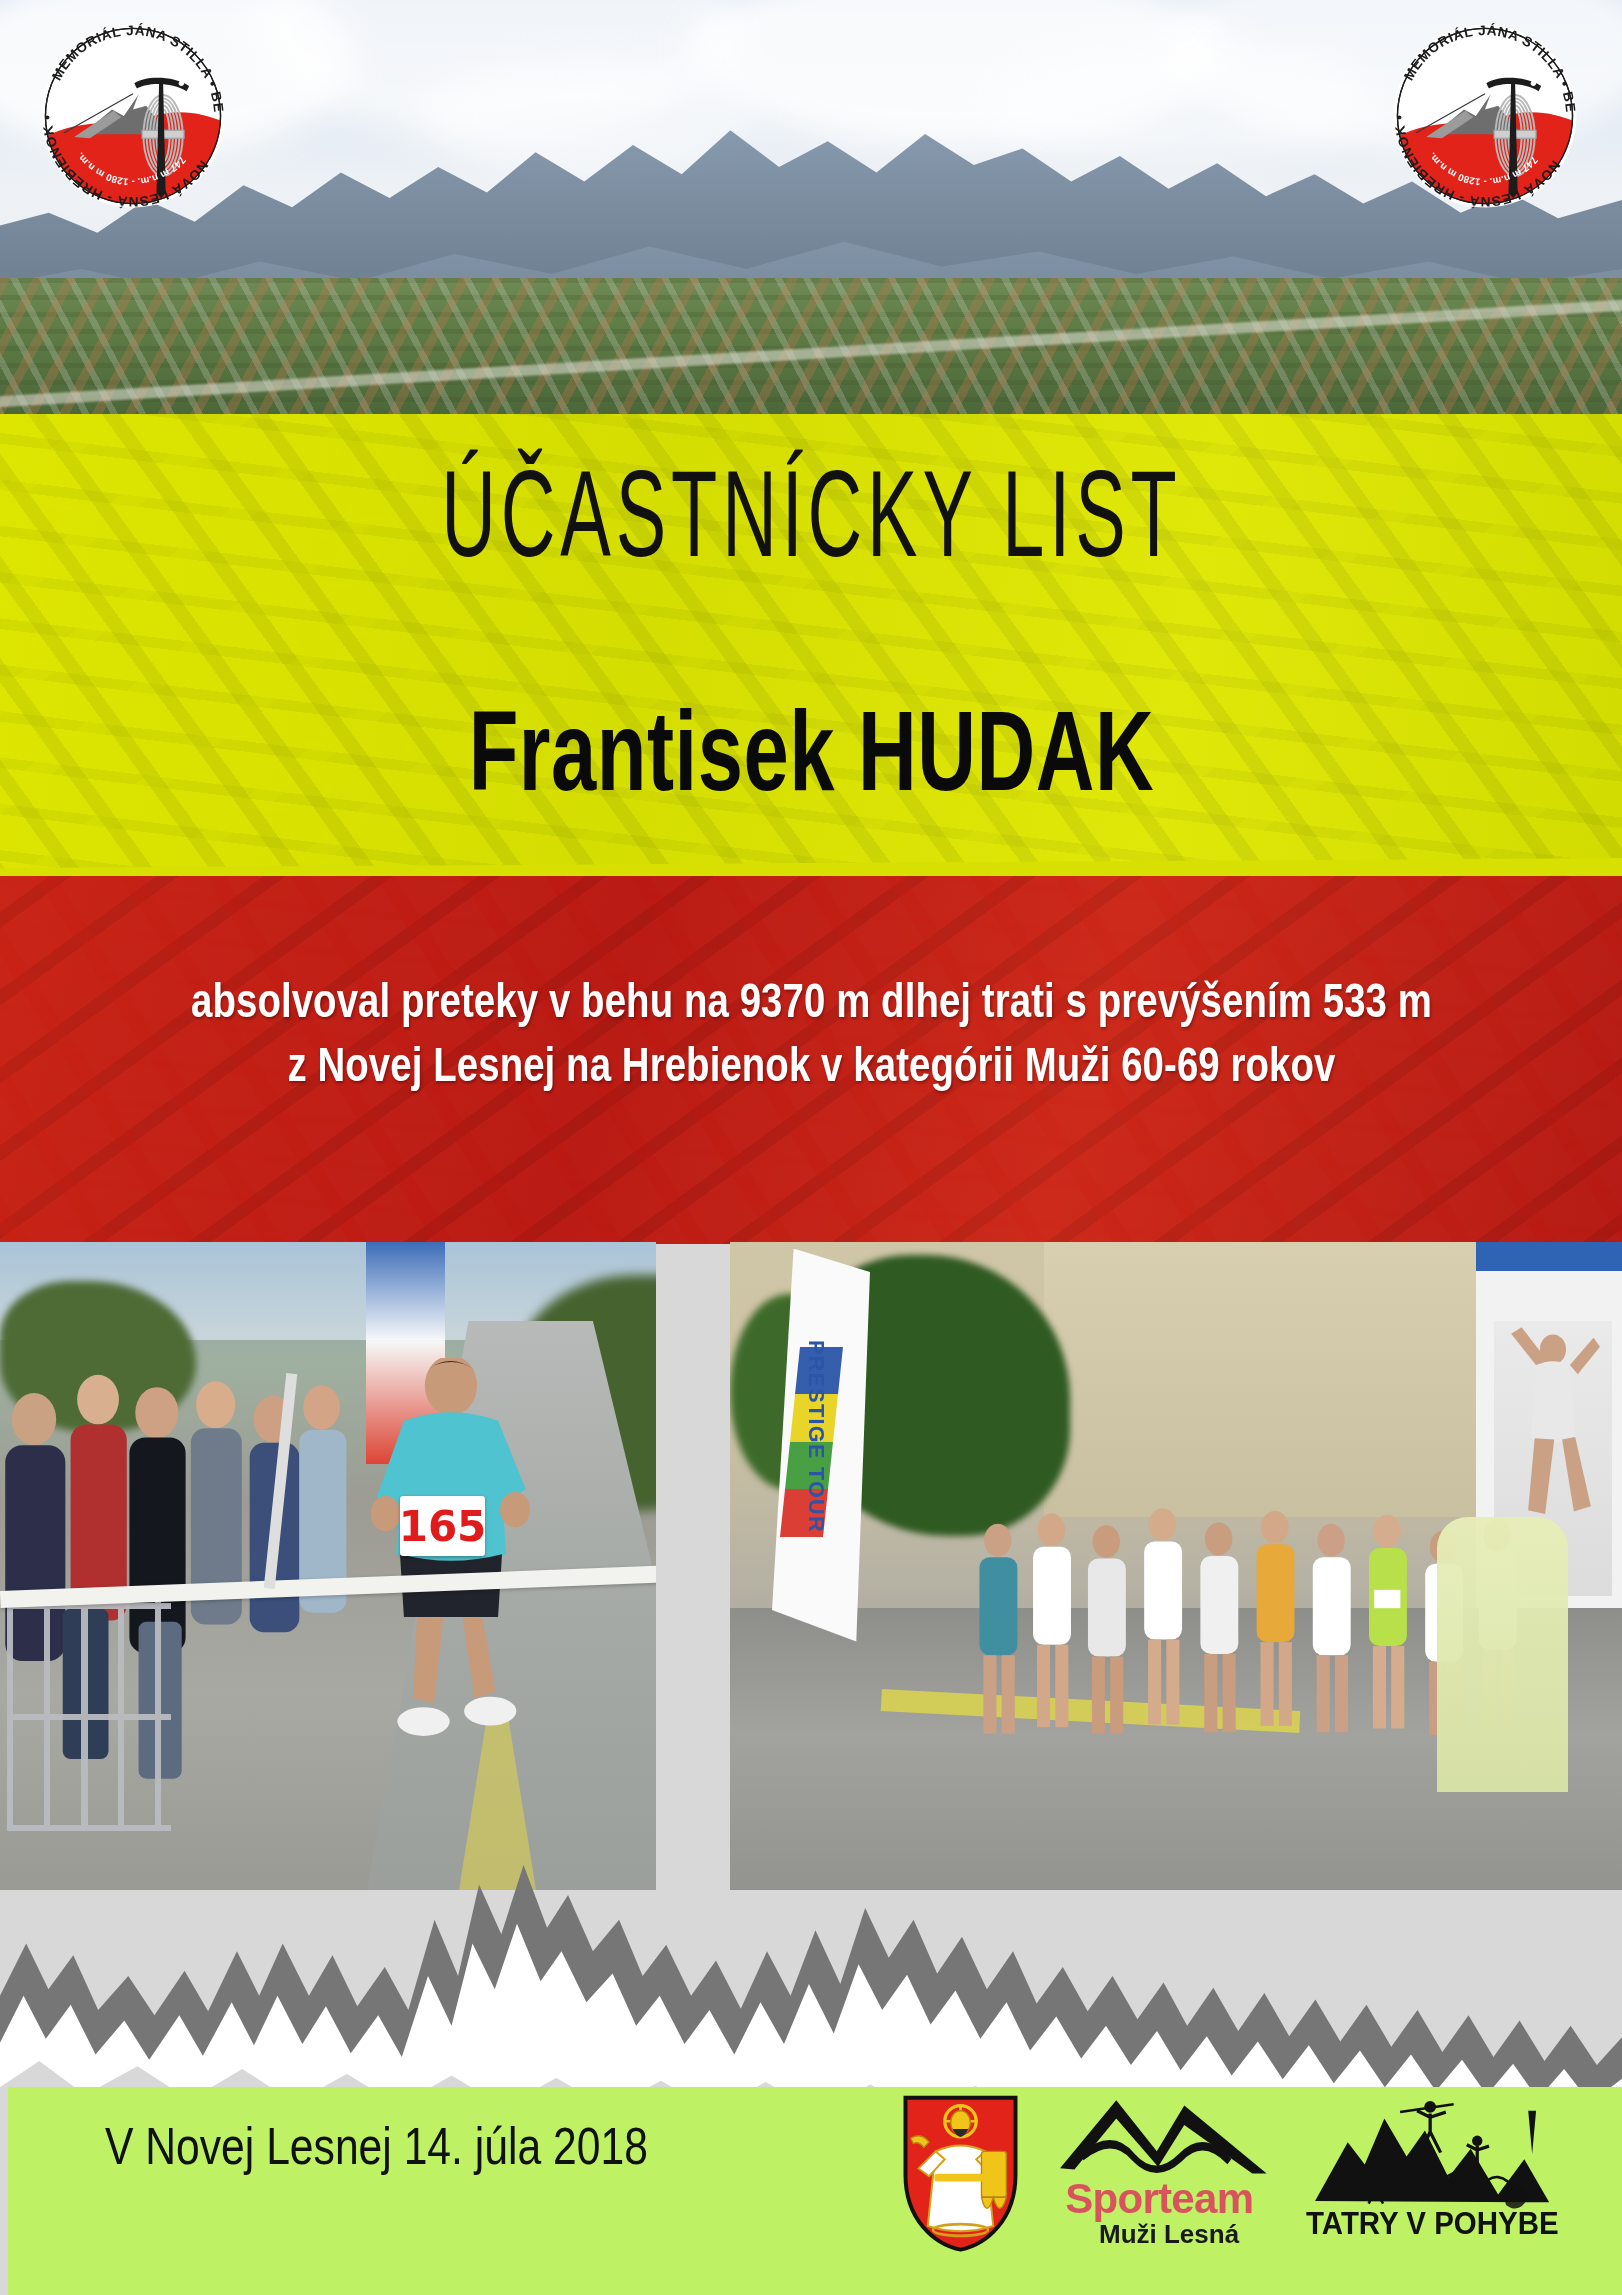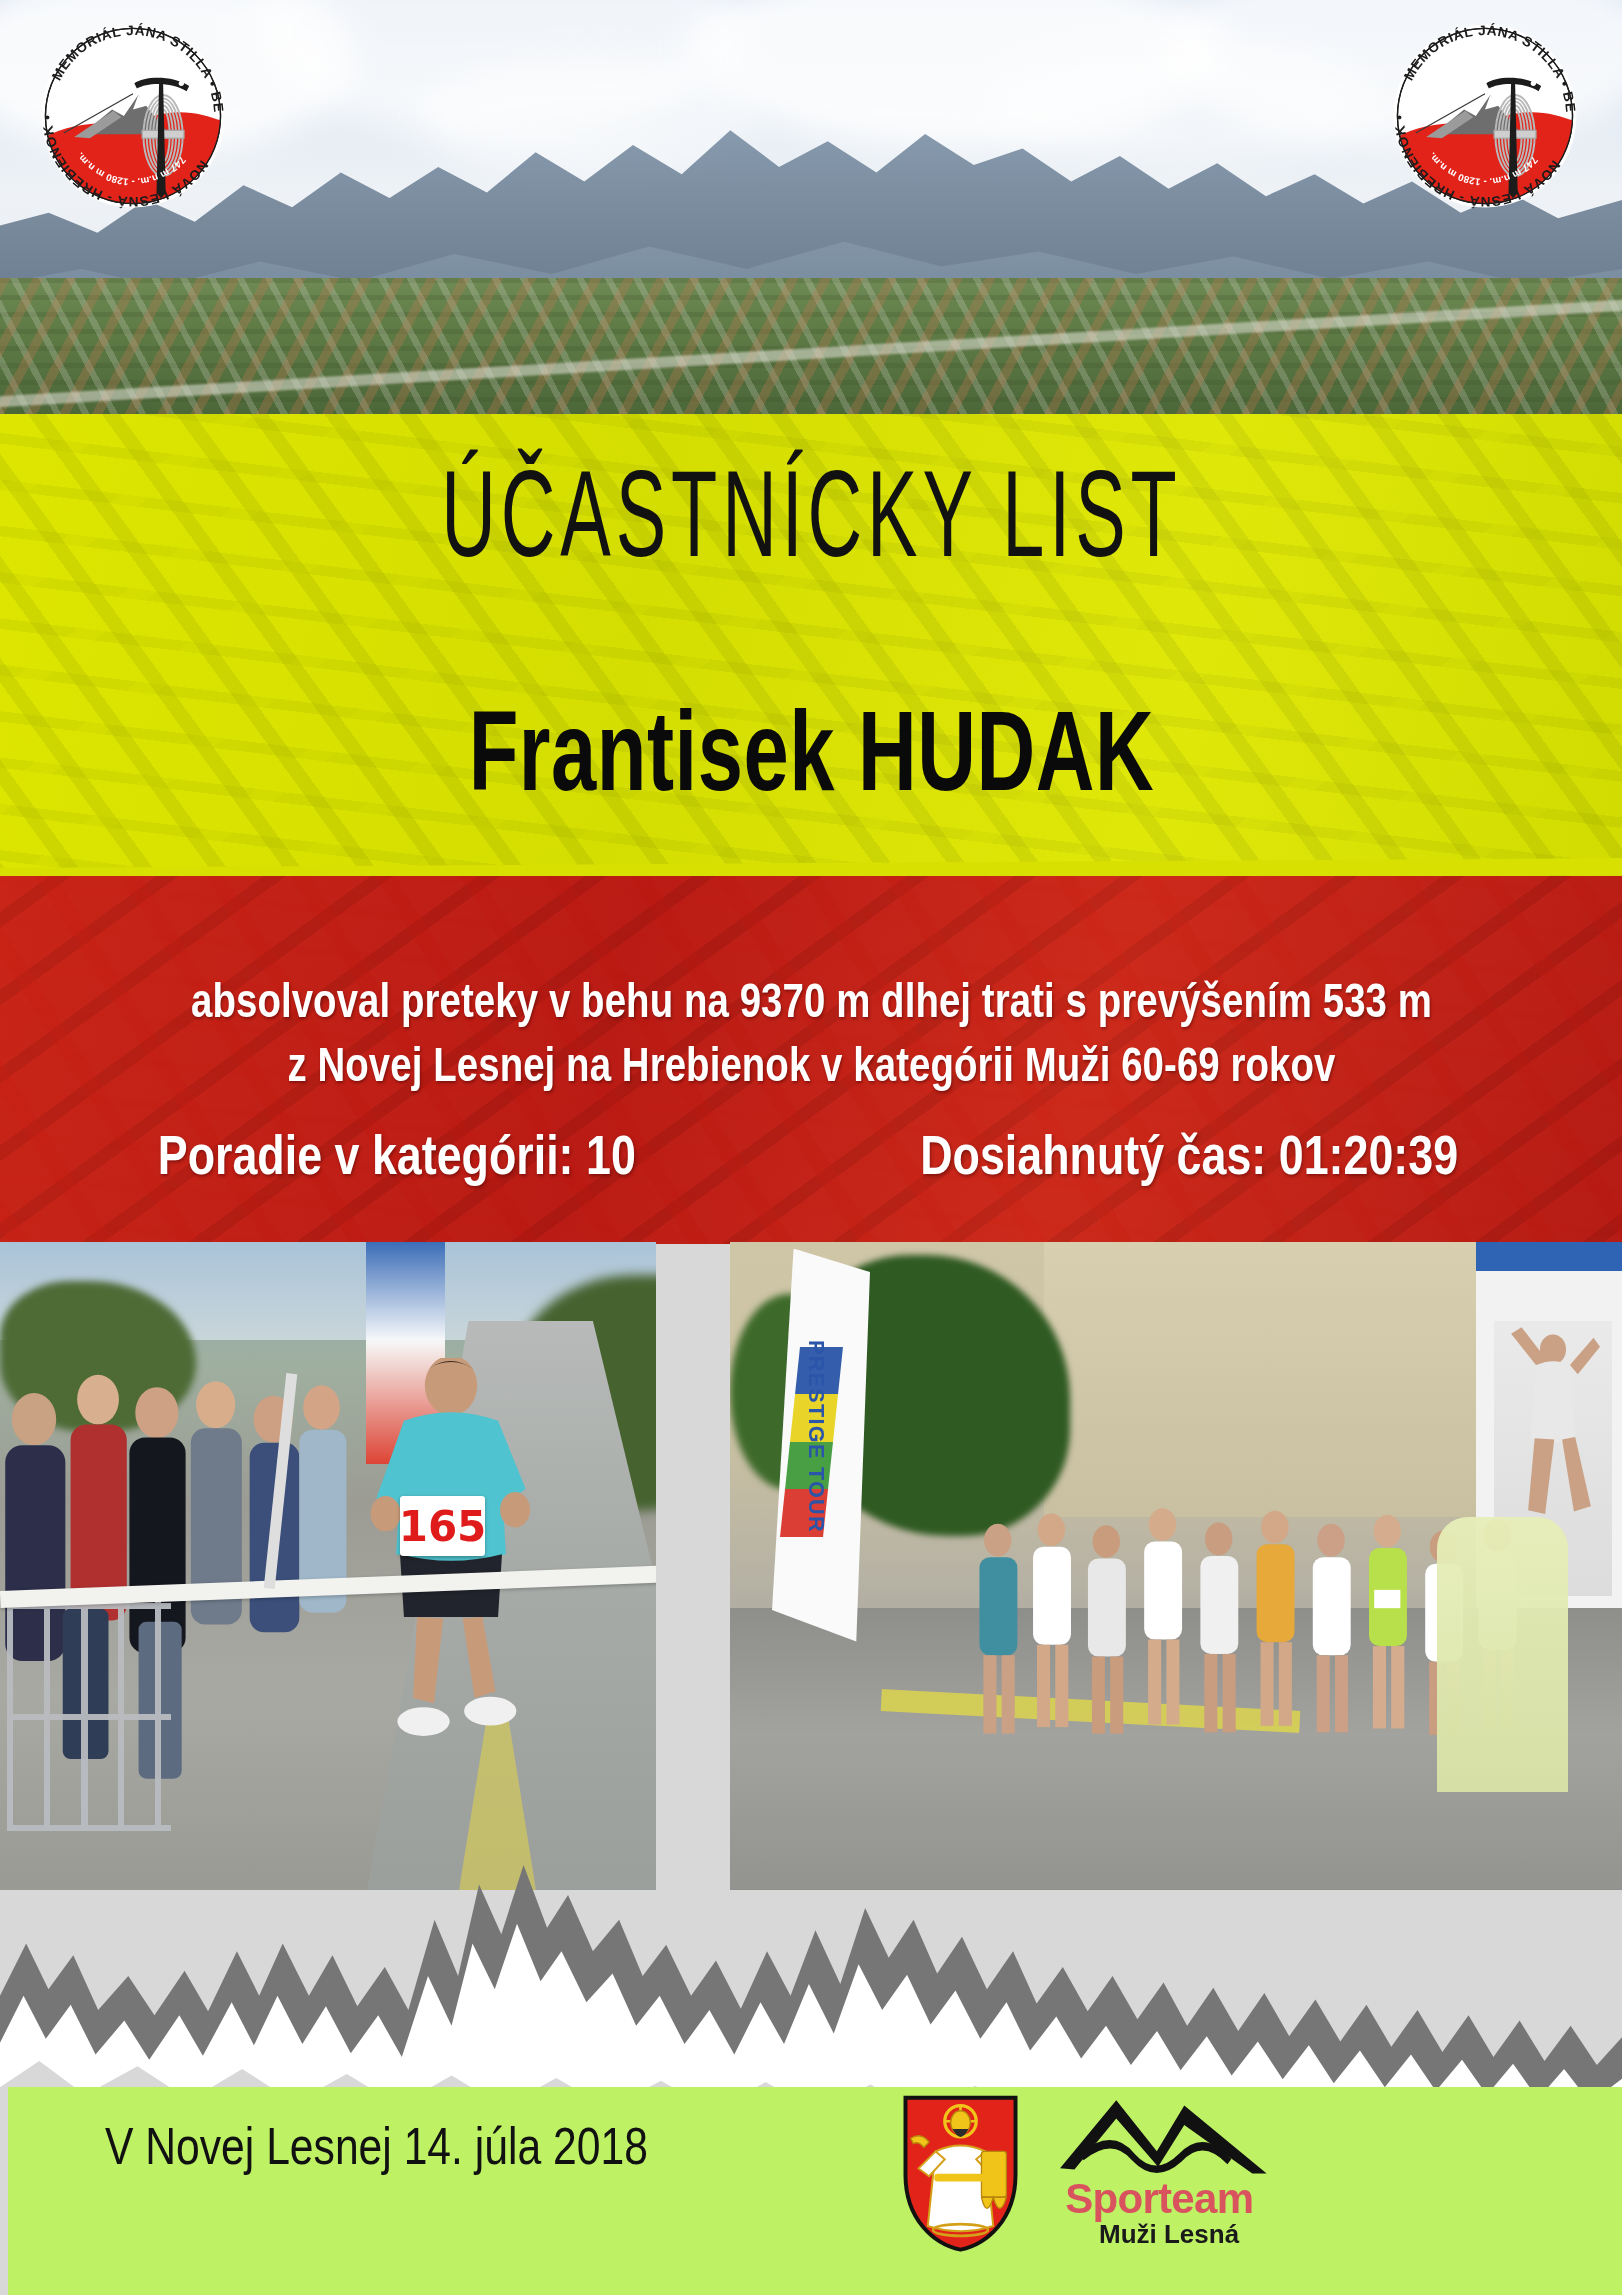--- a/index.html
+++ b/index.html
@@ -369,24 +369,20 @@
   <div class="person-name">Frantisek HUDAK</div>
 
   <div class="band-red">
     <div class="tex"></div>
     <div class="tint"></div>
   </div>
 
   <div class="red-text" style="top:876px;">
     <div class="line-1">absolvoval preteky v behu na 9370 m dlhej trati s prevýšením 533 m</div>
     <div class="line-2">z Novej Lesnej na Hrebienok v kategórii Muži 60-69 rokov</div>
-    <div class="result-row">
-      <div>Poradie v kategórii: 10</div>
-      <div>Dosiahnutý čas: 01:20:39</div>
-    </div>
   </div>
 
   <div class="photos">
 
     <div class="photo photo-left">
       <div class="pl-sky"></div>
       <div class="pl-greenL"></div>
       <div class="pl-greenR"></div>
       <div class="pl-road"></div>
       <div class="pl-roadline"></div>
@@ -548,18 +544,36 @@
 
       <div class="sporteam">
         <svg viewBox="0 0 330 130" width="216" height="85" aria-hidden="true">
           <path fill="#111" d="M6,118 L92,14 L154,92 L196,22 L322,126 L300,126 L196,52 L156,116 L92,42 L28,120 Z"></path>
           <path fill="#111" d="M36,96 Q86,54 120,96 Q152,132 188,96 Q226,56 268,104 L262,112 Q224,72 192,108 Q152,144 116,106 Q86,70 42,106 Z"></path>
         </svg>
         <div class="st-word">Sporteam</div>
         <div class="st-sub">Muži Lesná</div>
       </div>
 
+      <div class="tatry">
+        <svg viewBox="0 0 390 180" width="255" height="118" aria-hidden="true">
+          <g fill="#111">
+            <path d="M20,168 L70,78 L96,112 L126,42 L160,100 L188,60 L224,132 L258,88 L300,158 L340,104 L378,170 Z"></path>
+            <path d="M40,150 Q70,104 96,146 Q124,100 152,142 Q182,96 210,144 Q240,102 270,150 Q300,110 330,156" fill="none" stroke="#111" stroke-width="4"></path>
+            <circle cx="196" cy="24" r="9"></circle>
+            <path d="M196,34 L196,62 M196,40 L176,30 M196,40 L220,32 M196,62 L182,94 M196,62 L212,94" stroke="#111" stroke-width="5" fill="none"></path>
+            <path d="M150,32 L232,20" stroke="#111" stroke-width="4"></path>
+            <circle cx="268" cy="76" r="8"></circle>
+            <path d="M268,84 L268,110 M268,90 L252,82 M268,90 L286,84 M268,110 L256,138 M268,110 L282,138" stroke="#111" stroke-width="5" fill="none"></path>
+            <circle cx="112" cy="120" r="7"></circle>
+            <path d="M112,127 L112,150 M112,132 L98,126 M112,132 L128,126 M112,150 L102,172 M112,150 L124,172" stroke="#111" stroke-width="4" fill="none"></path>
+            <path d="M346,30 L352,96 L358,30 Z"></path>
+            <path d="M306,150 q14,-16 30,-4 q16,12 4,26 q-12,14 -28,2 Z" opacity=".85"></path>
+          </g>
+        </svg>
+        <div class="tt-word">TATRY V POHYBE</div>
+      </div>
 
     </div>
   </div>
 
 </div>
 
 
 </body></html>

